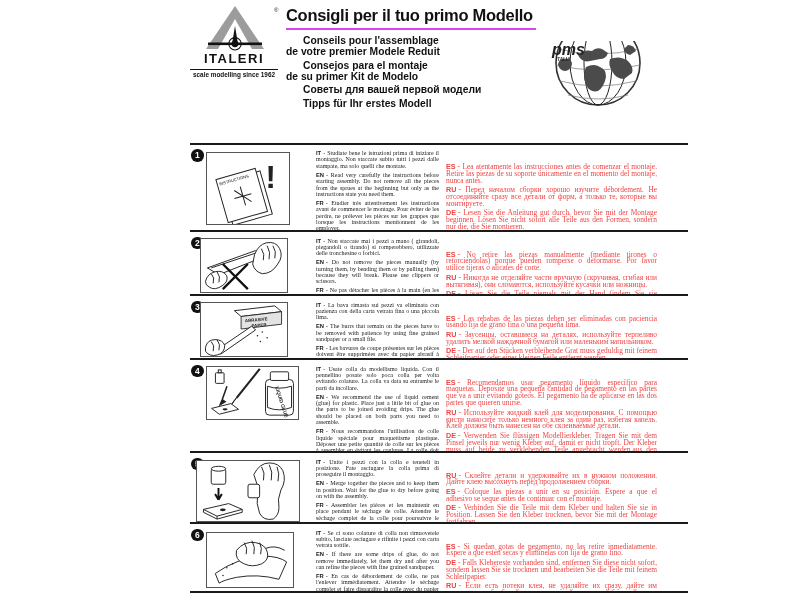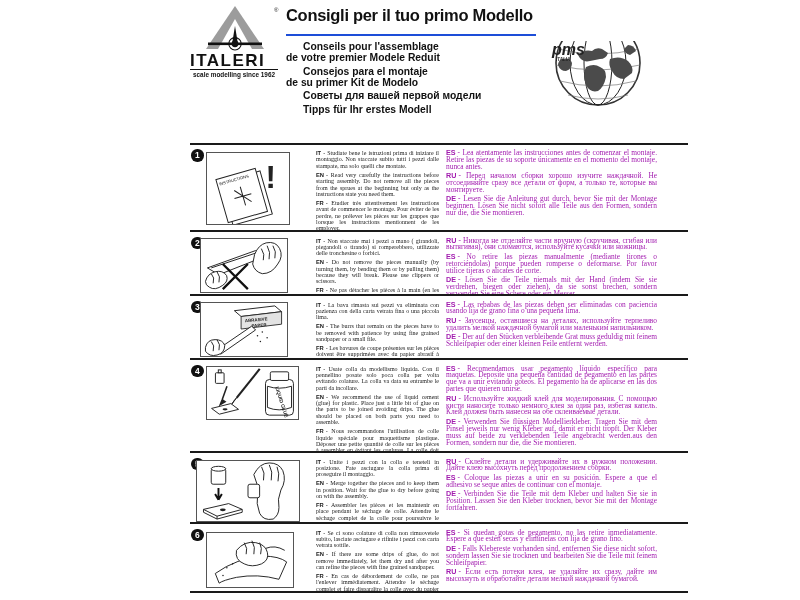--- a/index.html
+++ b/index.html
@@ -5,29 +5,29 @@
   * { margin:0; padding:0; box-sizing:border-box; }
   html,body { width:800px; height:600px; background:#fff; overflow:hidden;
     font-family:"Liberation Serif", serif; -webkit-text-size-adjust:none; }
   .page { position:absolute; left:190px; top:0; width:498px; height:600px; }
 
   
   .header { position:absolute; left:0; top:0; width:498px; height:145px;
     border-bottom:2px solid #1a1a1a; }
   .logo { position:absolute; left:0; top:4px; width:92px; height:78px; }
   .logo svg { display:block; }
-  .brand { position:absolute; left:0; top:47px; width:88px; text-align:left;
-    font-family:"Liberation Sans", sans-serif; font-weight:bold; font-size:17px;
+  .brand { position:absolute; left:0; top:47px; width:88px; text-align:center;
+    font-family:"Liberation Sans", sans-serif; font-weight:bold; font-size:13px;
     letter-spacing:1.5px; color:#111; }
   .brandrule { position:absolute; left:0; top:65px; width:88px; border-top:1.3px solid #111; }
   .tagline { position:absolute; left:0; top:67px; width:88px; text-align:center;
     font-family:"Liberation Sans", sans-serif; font-weight:bold; font-size:6.4px; color:#111; }
   .titleblock { position:absolute; left:96px; top:6px; width:250px; }
   .title { font-family:"Liberation Sans", sans-serif; font-weight:bold; font-size:16.5px;
-    letter-spacing:-0.3px; color:#111; padding-bottom:9px; border-bottom:2px solid #1d4ed8;
+    letter-spacing:-0.3px; color:#111; padding-bottom:3px; border-bottom:2px solid #d946ef;
     white-space:nowrap; }
   .subs { margin-top:5px; font-family:"Liberation Sans", sans-serif; font-weight:bold;
     font-size:10.3px; line-height:11px; color:#111; }
   .subs div { white-space:nowrap; }
   .gap { margin-top:2.5px;margin-left:17px; }
   .globe { position:absolute; left:358px; top:13px; width:100px; height:68px; overflow:hidden;margin-top:28px; }
 
   
   .section { position:absolute; left:0; width:498px; border-bottom:2.5px solid #1a1a1a;
     overflow:hidden; }
@@ -41,21 +41,21 @@
   .figbox { position:absolute; border:1px solid #555; background:#fff; }
   .b1{ left:16px; top:5px; width:84px; height:73px; }
   .b2{ left:10px; top:3px; width:88px; height:55px; }
   .b3{ left:10px; top:3px; width:88px; height:55px; }
   .b4{ left:16px; top:3px; width:93px; height:54px; }
   .b5{ left:6px; top:4px; width:104px; height:62px; }
   .b6{ left:16px; top:5px; width:88px; height:56px; }
   .figbox svg { display:block; width:100%; height:100%; }
 
   .lcol { position:absolute; left:126px; top:3px; width:123px; color:#1a1a1a; }
-  .rcol { position:absolute; left:256px; top:3px; width:211px; color:#a21caf; }
+  .rcol { position:absolute; left:256px; top:17px; width:211px; color:#ef4444; }
   .para { text-align:justify; margin-bottom:2.5px; }
   .lcol .para { font-size:6px; line-height:6.4px; }
   .rcol .para { font-size:7.4px; line-height:6.9px; }
   .tag { font-family:"Liberation Sans", sans-serif; font-weight:bold; margin-right:2px; }
   .lcol .tag { font-size:5.8px; } .rcol .tag { font-size:7.2px; }
 
   .ink { stroke:#222; fill:none; stroke-width:1; }
   .inkf { stroke:#222; fill:#fff; stroke-width:1; }
   svg text { font-family:"Liberation Sans", sans-serif; fill:#222; }
 </style>
@@ -123,21 +123,21 @@
         <text x="60" y="36" font-size="32" font-weight="bold" fill="#111" font-family="Liberation Serif, serif">!</text>
       </svg>
     </div>
     <div class="lcol">
       <p class="para"><span class="tag">IT</span><span>- Studiate bene le istruzioni prima di iniziare il montaggio. Non staccate subito tutti i pezzi dalle stampate, ma solo quelli che montate.</span></p>
       <p class="para"><span class="tag">EN</span><span>- Read very carefully the instructions before starting assembly. Do not remove all the pieces from the sprues at the beginning but only as the instructions state you need them.</span></p>
       <p class="para"><span class="tag">FR</span><span>- Etudier très attentivement les instructions avant de commencer le montage. Pour éviter de les perdre, ne prélever les pièces sur les grappes que lorsque les instructions mentionnent de les employer.</span></p>
     </div>
     <div class="rcol">
       <p class="para"><span class="tag">ES</span><span>- Lea atentamente las instrucciones antes de comenzar el montaje. Retire las piezas de su soporte únicamente en el momento del montaje, nunca antes.</span></p>
-      <p class="para"><span class="tag">RU</span><span>- Перед началом сборки хорошо изучите наждачной. Не отсоединяйте сразу все детали от форм, а только те, которые вы монтируете.</span></p>
+      <p class="para"><span class="tag">RU</span><span>- Перед началом сборки хорошо изучите débordement. Не отсоединяйте сразу все детали от форм, а только те, которые вы монтируете.</span></p>
       <p class="para"><span class="tag">DE</span><span>- Lesen Sie die Anleitung gut durch, bevor Sie mit der Montage beginnen. Lösen Sie nicht sofort alle Teile aus den Formen, sondern nur die, die Sie montieren.</span></p>
     </div>
   </div>
 
   <div class="section s2">
     <div class="badge">2</div>
     <div class="figbox b2">
       <svg viewBox="0 0 88 55">
         <path d="M6 30 L56 12 L66 18 L18 37 Z" class="inkf" stroke-width="0.9"></path>
         <path d="M10 30 L58 14" class="ink" stroke-width="0.7"></path>
@@ -147,22 +147,22 @@
         <path d="M10 36 q4 4 2 10 M16 34 q4 5 2 11" class="ink" stroke-width="0.7"></path>
         <path d="M22 26 L48 52 M48 26 L22 52" stroke="#111" stroke-width="2.4" fill="none"></path>
       </svg>
     </div>
     <div class="lcol">
       <p class="para"><span class="tag">IT</span><span>- Non staccate mai i pezzi a mano ( girandoli, piegandoli o tirando) si romperebbero, utilizzate delle tronchesine o forbici.</span></p>
       <p class="para"><span class="tag">EN</span><span>- Do not remove the pieces manually (by turning them, by bending them or by pulling them) because they will break. Please use clippers or scissors.</span></p>
       <p class="para"><span class="tag">FR</span><span>- Ne pas détacher les pièces à la main (en les tournant, pliant ou arrachant) au risque de les casser. Utiliser des ciseaux ou des pinces coupantes.</span></p>
     </div>
     <div class="rcol">
+      <p class="para"><span class="tag">ES</span><span>- No retire las piezas manualmente (mediante tirones o retorciéndolas) porque pueden romperse o deformarse. Por favor utilice tijeras o alicates de corte.</span></p>
       <p class="para"><span class="tag">RU</span><span>- Никогда не отделяйте части вручную (скручивая, сгибая или вытягивая), они сломаются, используйте кусачки или ножницы.</span></p>
-      <p class="para"><span class="tag">ES</span><span>- No retire las piezas manualmente (mediante tirones o retorciéndolas) porque pueden romperse o deformarse. Por favor utilice tijeras o alicates de corte.</span></p>
       <p class="para"><span class="tag">DE</span><span>- Lösen Sie die Teile niemals mit der Hand (indem Sie sie verdrehen, biegen oder ziehen), da sie sonst brechen, sondern verwenden Sie eine Schere oder ein Messer.</span></p>
     </div>
   </div>
 
   <div class="section s3">
     <div class="badge">3</div>
     <div class="figbox b3">
       <svg viewBox="0 0 88 55">
         <path d="M34 8 L76 3 L83 9 L41 14 Z" class="inkf" stroke-width="0.9"></path>
         <path d="M41 14 L83 9 L83 22 L41 27 Z" fill="#e3e3e3" stroke="#222" stroke-width="0.9"></path>

